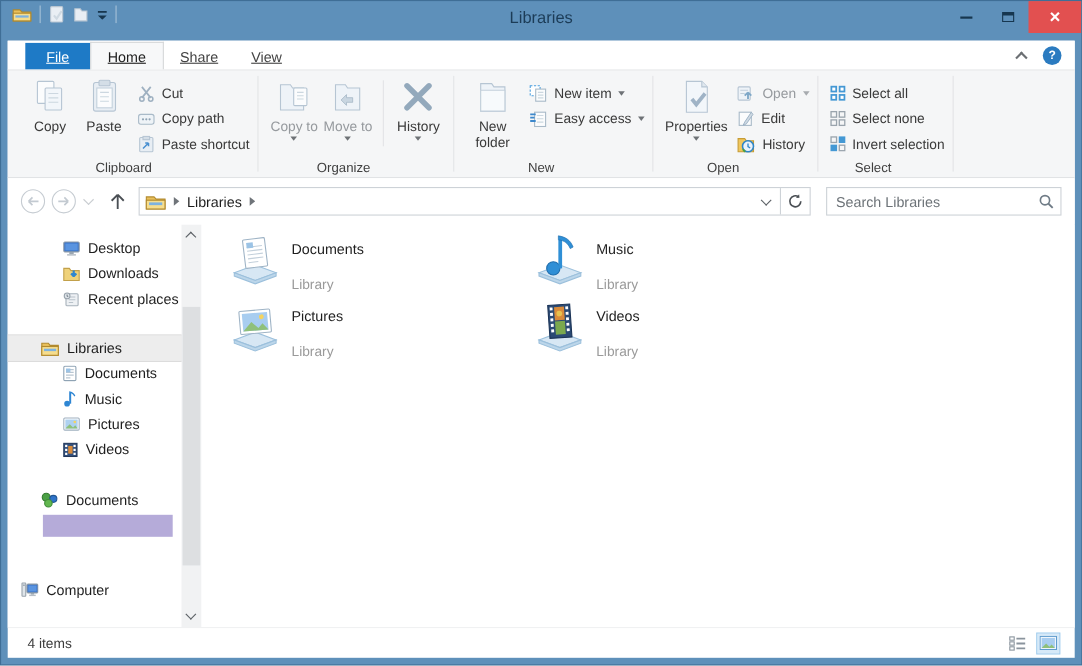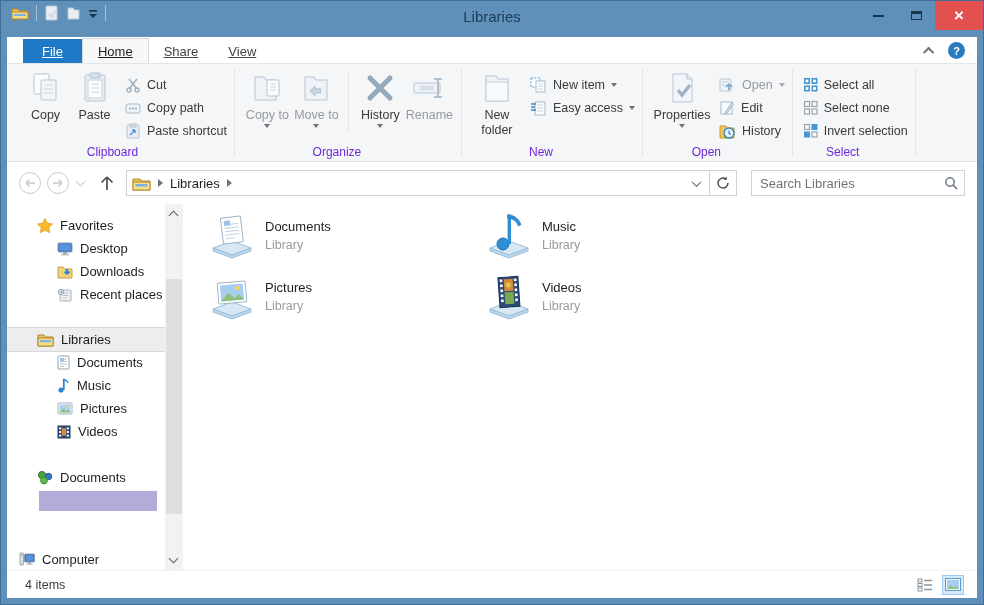--- a/index.html
+++ b/index.html
@@ -34,21 +34,21 @@
              transform:rotate(45deg) translateY(2px); }
   .help-circ { width:17px; height:17px; border-radius:50%; background:#2b7bc0; color:#fff;
                font-size:11px; font-weight:bold; display:flex; align-items:center; justify-content:center; }
 
   
   .ribbon { height:99px; background:#f5f6f7; border-top:1px solid #e4e5e7; border-bottom:1px solid #dfe1e3;
             display:flex; padding-left:6px; }
   .rgroup { position:relative; padding:5px 8px 16px; display:flex; align-items:flex-start; }
   .rgroup::after { content:""; position:absolute; right:0; top:5px; bottom:5px; width:1px; background:#e3e4e6; }
   .rgroup-label { position:absolute; bottom:2px; left:0; right:23px; text-align:center;
-                  font-size:12px; color:#6d28d9; }
+                  font-size:12px; color:#404040; }
   .btn-lg { display:flex; flex-direction:column; align-items:center; width:49px; padding-top:1px;
             font-size:12.5px; color:#3a3a3a; text-align:center; line-height:1.2; cursor:default; }
   .btn-lg .ic { height:36px; display:flex; align-items:center; justify-content:center; margin-bottom:2px; }
   .smallcol { display:flex; flex-direction:column; gap:6px; padding-top:7px; margin-left:6px; }
   .btn-sm { display:flex; align-items:center; gap:6px; font-size:12.5px; color:#3a3a3a; height:17px; cursor:default; }
   .dim { color:#969a9e; }
   .caret { display:inline-block; width:0; height:0; border-left:3.5px solid transparent;
            border-right:3.5px solid transparent; border-top:4px solid #6e7276; vertical-align:middle; }
   .caret-row { margin-top:1px; }
   .inner-sep { width:1px; background:#e3e4e6; margin:4px 7px 12px; align-self:stretch; }
@@ -86,21 +86,21 @@
   .sb-scroll { width:18px; background:#f1f2f3; position:relative; flex-shrink:0; }
   .sb-thumb { position:absolute; left:1px; right:1px; top:75px; height:235px; background:#dddfe1; }
   .scroll-chev { position:absolute; left:5px; width:7px; height:7px;
                  border-right:1.7px solid #5b6065; border-bottom:1.7px solid #5b6065; }
   .scroll-up { top:8px; transform:rotate(-135deg); }
   .scroll-dn { bottom:8px; transform:rotate(45deg); }
   .content { flex:1; position:relative; }
   .tile { position:absolute; display:flex; gap:10px; width:265px; cursor:default; }
   .tile .t-txt { padding-top:7px; }
   .t-name { font-size:13px; color:#1e1e1e; }
-  .t-sub { font-size:12.5px; color:#9a9a9a; margin-top:4px; }
+  .t-sub { font-size:12.5px; color:#9a9a9a; margin-top:18px; }
 
   
   .statusbar { height:28px; border-top:1px solid #f0f1f2; display:flex; align-items:center;
                padding:0 14px 0 18px; font-size:12.5px; color:#3b3b3b; }
   .status-views { margin-left:auto; display:flex; gap:8px; align-items:center; }
   .view-btn { width:20px; height:18px; display:flex; align-items:center; justify-content:center; }
   .view-sel { background:#d6e9f8; outline:1px solid #9ecbed; }
 
   svg { display:block; }
 </style>
@@ -249,30 +249,20 @@
         </div>
         <div class="inner-sep"></div>
         <div class="btn-lg">
           <span class="ic">
             <svg width="30" height="30">
                 <path d="M5 5 L25 25 M25 5 L5 25" stroke="#93a9bc" stroke-width="5" stroke-linecap="round"></path>
               </svg>
           </span>
           <span>History</span>
           <span class="caret caret-row"></span>
-        </div>
-        <div class="btn-lg dim">
-          <span class="ic">
-            <svg width="34" height="24">
-                <rect x="2" y="7" width="26" height="10" rx="1" fill="#eef3f8" stroke="#b6c5d3"></rect>
-                <rect x="8" y="9.5" width="14" height="5" fill="#d6dfe8"></rect>
-                <path d="M26 3 v18 M22 3 h8 M22 21 h8" stroke="#9fb3c6" stroke-width="1.6"></path>
-              </svg>
-          </span>
-          <span>Rename</span>
         </div>
         <div class="rgroup-label">Organize</div>
       </div>
 
       <div class="rgroup">
         <div class="btn-lg" style="width:54px">
           <span class="ic">
             <svg width="30" height="32">
                 <path d="M4 4 h10 l2 3 h10 v22 H4z" fill="#eef3f8" stroke="#b6c5d3"></path>
                 <path d="M4 10 h22 v19 H4z" fill="#f7fafc" stroke="#c3d0db"></path>
@@ -447,28 +437,20 @@
         <input placeholder="Search Libraries" style="">
         <svg width="14" height="14">
             <circle cx="6" cy="6" r="4.2" fill="none" stroke="#6f7b86" stroke-width="1.5"></circle>
             <path d="M9.2 9.2 L13 13" stroke="#6f7b86" stroke-width="1.7"></path>
           </svg>
       </div>
     </div>
 
     <div class="main">
       <div class="sidebar">
-        <div class="sb-item lvl0">
-          <span>
-              <svg width="16" height="15">
-                <path d="M8 0.5 l2.3 4.8 5.2 0.7 -3.8 3.6 1 5.1 L8 12.2 3.3 14.7 l1 -5.1 L0.5 6 l5.2 -0.7z" fill="#fcb827" stroke="#df9e14" stroke-width="0.8"></path>
-              </svg>
-            </span>
-          <span>Favorites</span>
-        </div>
         <div class="sb-item lvl1">
           <span>
               <svg width="16" height="14">
                 <rect x="1" y="1" width="14" height="9" rx="1" fill="#3b74c9" stroke="#8d9aa7"></rect>
                 <rect x="2.4" y="2.4" width="11.2" height="6.2" fill="#5a94e0"></rect>
                 <rect x="6" y="10" width="4" height="2" fill="#9aa6b1"></rect>
                 <rect x="4" y="12" width="8" height="1.4" fill="#b6bec6"></rect>
               </svg>
             </span>
           <span>Desktop</span>

